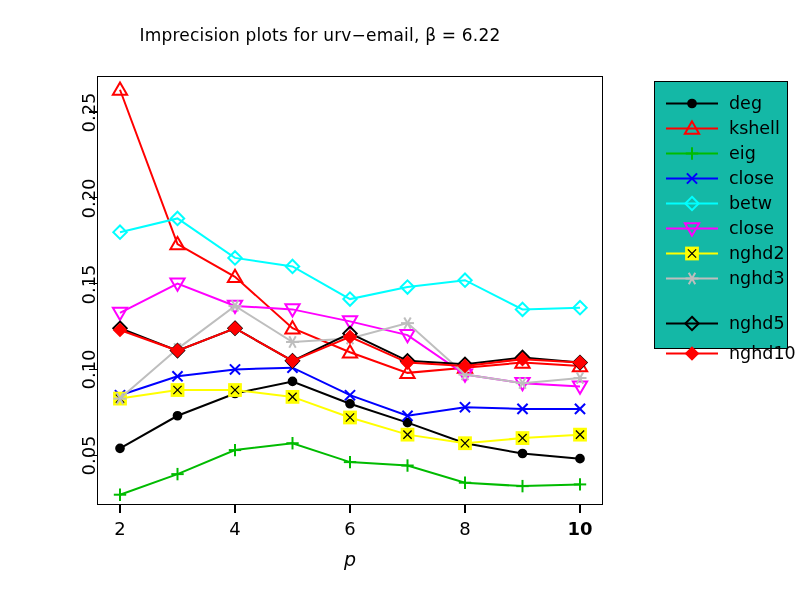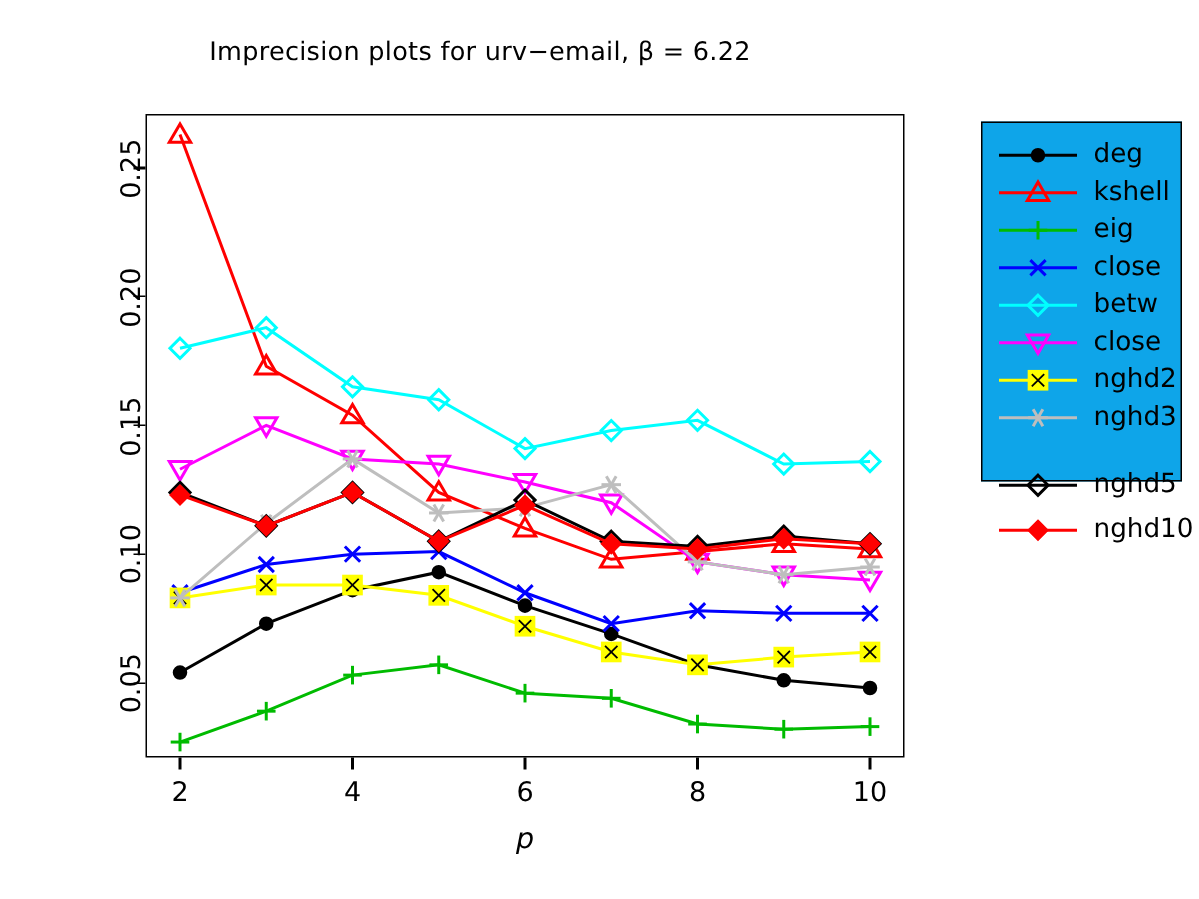--- a/index.html
+++ b/index.html
@@ -11,21 +11,21 @@
   svg.series{position:absolute;left:0;top:0;width:506px;height:429px;overflow:visible;}
   .ytick{position:absolute;right:100%;margin-right:9px;font-size:18px;white-space:nowrap;
          transform-origin:100% 50%;transform:rotate(-90deg) translate(50%,0);}
   .ytickline{position:absolute;left:-8px;width:8px;height:1.3px;background:#000;}
   .xtickline{position:absolute;top:100%;width:1.3px;height:8px;background:#000;}
   .xtick{position:absolute;top:100%;margin-top:13px;font-size:18px;transform:translateX(-50%);}
   #ylab{position:absolute;left:22px;top:0px;height:599px;width:30px;}
   #ylab span{position:absolute;left:0;top:280px;font-size:19px;white-space:nowrap;
              transform-origin:0 0;transform:rotate(-90deg) translate(-50%,0);}
   #xlab{position:absolute;left:97px;top:548px;width:506px;text-align:center;font-size:19px;font-style:italic;}
-  #legend{position:absolute;left:654px;top:81px;width:134px;height:240px;border:1.3px solid #000;background:#0ea5e9;box-sizing:border-box;}
+  #legend{position:absolute;left:654px;top:81px;width:134px;height:268px;border:1.3px solid #000;background:#14b8a6;box-sizing:border-box;}
   .legrow{position:absolute;left:0;width:100%;height:25px;}
   .legsym{position:absolute;left:22px;top:0px;width:26px;height:25px;}
   .legtext{position:absolute;left:74px;top:1px;font-size:17.5px;line-height:23px;}
   .mono-i{font-style:italic;}
 </style>
 </head>
 <body>
 
 <div id="root">
 
@@ -56,21 +56,21 @@
         <div class="ytick" style="top: 26.036px;">0.25</div>
         <div class="xtickline" style="left: 22.35px;"></div>
         <div class="xtick" style="left: 23px;">2</div>
         <div class="xtickline" style="left: 137.35px;"></div>
         <div class="xtick" style="left: 138px;">4</div>
         <div class="xtickline" style="left: 252.35px;"></div>
         <div class="xtick" style="left: 253px;">6</div>
         <div class="xtickline" style="left: 367.35px;"></div>
         <div class="xtick" style="left: 368px;">8</div>
         <div class="xtickline" style="left: 482.35px;"></div>
-        <div class="xtick" style="left: 483px;">10</div>
+        <div class="xtick" style="left: 483px; font-weight: bold;">10</div>
       </div>
     <svg class="series" id="seriessvg" viewBox="0 0 506 429" preserveAspectRatio="none">
         <g>
           <path d="M23.00 372.37 L80.50 339.77 L138.00 317.46 L195.50 305.45 L253.00 327.76 L310.50 346.63 L368.00 367.22 L425.50 377.52 L483.00 382.67 " fill="none" stroke="#000000" stroke-width="2"></path>
           <g>
             <circle cx="22.999999999999993" cy="372.372" r="3.844" fill="#000000" stroke="#000000" stroke-width="2"></circle>
           </g>
           <g>
             <circle cx="80.49999999999999" cy="339.76800000000003" r="3.844" fill="#000000" stroke="#000000" stroke-width="2"></circle>
           </g>

